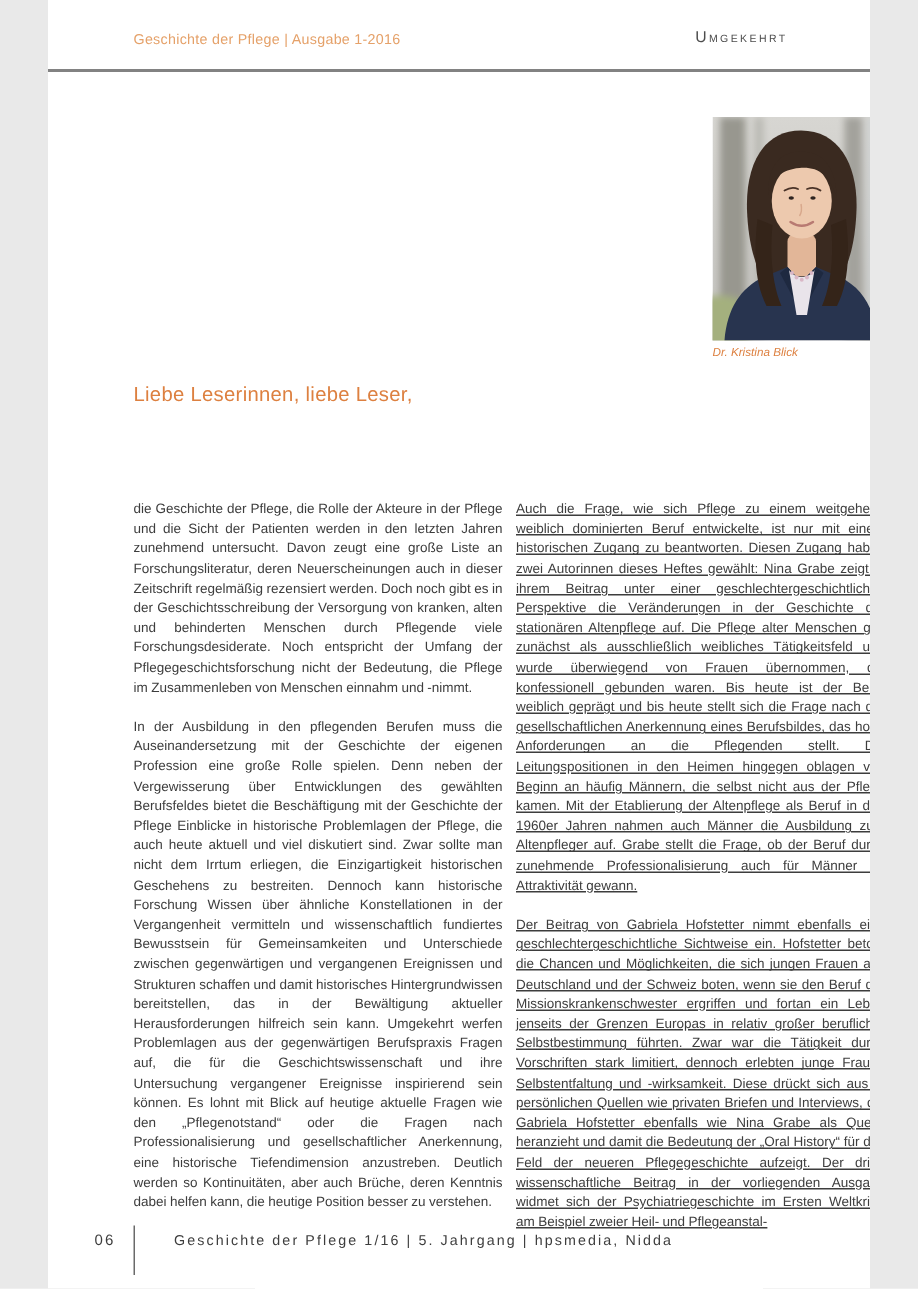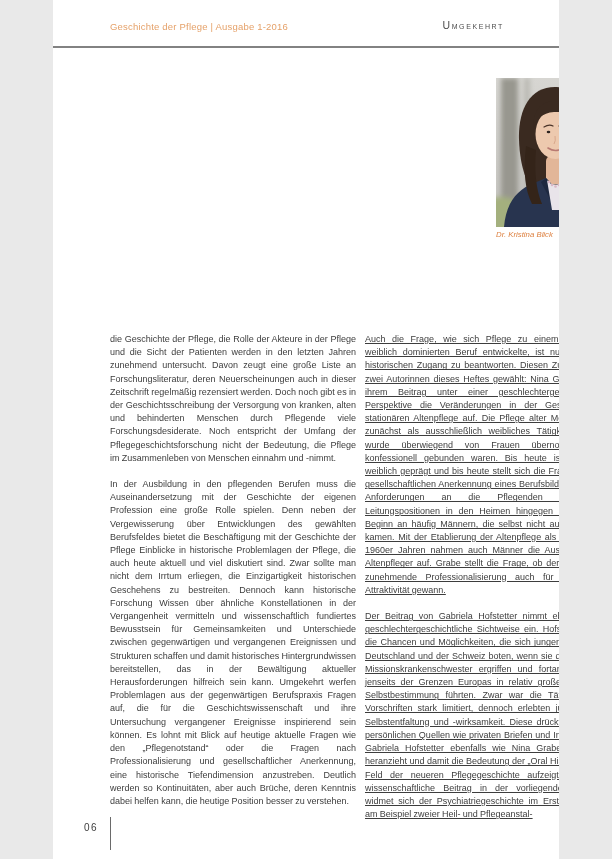--- a/index.html
+++ b/index.html
@@ -3,21 +3,21 @@
 <meta charset="utf-8">
 <style>
   :root{
     --accent:#dd8040;
     --header-orange:#e5a169;
     --body-text:#3d3d3d;
     --rule-gray:#828282;
   }
   html,body{margin:0;padding:0;background:#e9e9e9;}
   .page{
-    position:relative;width:506px;height:859px;margin:0 auto;
+    position:relative;width:548px;height:859px;margin:0 auto;
     background:#ffffff;overflow:hidden;
     font-family:"Liberation Sans", sans-serif;
   }
   .header-title{
     position:absolute;left:57px;top:21px;
     font-size:9.5px;letter-spacing:.2px;color:var(--header-orange);
     white-space:nowrap;
   }
   .header-section{
     position:absolute;right:55px;top:19px;
@@ -111,27 +111,29 @@
       <circle cx="59.5" cy="108.5" r="1.3"></circle>
         <circle cx="63" cy="107" r="1.3"></circle>
       <circle cx="66" cy="104" r="1.3"></circle>
     </g>
     <path d="M30,68 C27,94 29,112 36,126 L46,126 C40,112 38,92 40,72 Z" fill="#342419"></path>
     <path d="M89,68 C92,94 90,112 83,126 L73,126 C79,112 81,92 79,72 Z" fill="#342419"></path>
   </svg>
 
   <div class="photo-caption">Dr. Kristina Blick</div>
 
+  <div class="salutation">Liebe Leserinnen, liebe Leser,</div>
 
   <div class="col col-left" lang="de">
     <p>die Geschichte der Pflege, die Rolle der Akteure in der Pflege und die Sicht der Patienten werden in den letzten Jahren zunehmend  untersucht. Davon zeugt eine große Liste an Forschungsliteratur, deren Neuerscheinungen auch in dieser Zeitschrift regelmäßig rezensiert werden. Doch noch gibt es in der Geschichtsschreibung der Versorgung von kranken, alten und behinderten Menschen durch Pflegende viele Forschungsdesiderate. Noch entspricht der Umfang der Pflegegeschichtsforschung nicht der Bedeutung, die Pflege im Zusammenleben von Menschen einnahm und -nimmt.</p>
     <p>In der Ausbildung in den pflegenden Berufen muss die Auseinandersetzung mit der Geschichte der eigenen Profession eine große Rolle spielen. Denn neben der Vergewisserung über Entwicklungen des gewählten Berufsfeldes bietet die Beschäftigung mit der Geschichte der Pflege Einblicke in historische Problemlagen der Pflege, die auch heute aktuell und viel diskutiert sind. Zwar sollte man nicht dem Irrtum erliegen, die Einzigartigkeit historischen Geschehens zu bestreiten. Dennoch kann historische Forschung Wissen über ähnliche Konstellationen in der Vergangenheit vermitteln und wissenschaftlich fundiertes Bewusstsein für Gemeinsamkeiten und Unterschiede zwischen gegenwärtigen und vergangenen Ereignissen und Strukturen schaffen und damit historisches Hintergrundwissen bereitstellen, das in der Bewältigung aktueller Herausforderungen hilfreich sein kann. Umgekehrt werfen Problemlagen aus der gegenwärtigen Berufspraxis Fragen auf, die für die Geschichtswissenschaft und ihre Untersuchung vergangener Ereignisse inspirierend sein können. Es lohnt mit Blick auf heutige aktuelle Fragen wie den „Pflegenotstand“ oder die Fragen nach Professionalisierung und gesellschaftlicher Anerkennung, eine historische Tiefendimension anzustreben. Deutlich werden so Kontinuitäten, aber auch Brüche, deren Kenntnis dabei helfen kann, die heutige Position besser zu verstehen.</p>
   </div>
 
   <div class="col col-right" lang="de">
     <p>Auch die Frage, wie sich Pflege  zu einem weitgehend weiblich dominierten Beruf entwickelte, ist nur mit einem historischen Zugang zu beantworten. Diesen Zugang haben zwei Autorinnen dieses Heftes gewählt: Nina Grabe zeigt in ihrem Beitrag unter einer geschlechtergeschichtlichen Perspektive die Veränderungen in der Geschichte der stationären Altenpflege auf. Die Pflege alter Menschen galt zunächst als ausschließlich weibliches Tätigkeitsfeld und wurde überwiegend von Frauen übernommen, die konfessionell gebunden waren. Bis heute ist der Beruf weiblich geprägt und bis heute stellt sich die Frage nach der gesellschaftlichen Anerkennung eines Berufsbildes, das hohe Anforderungen an die Pflegenden stellt. Die Leitungspositionen in den Heimen hingegen oblagen von Beginn an häufig Männern, die selbst nicht aus der Pflege kamen.  Mit der Etablierung der Altenpflege als Beruf in den 1960er Jahren nahmen auch Männer die Ausbildung zum Altenpfleger auf. Grabe stellt die Frage, ob der Beruf durch zunehmende Professionalisierung auch für Männer an Attraktivität gewann.</p>
     <p>Der Beitrag von Gabriela Hofstetter nimmt ebenfalls eine geschlechtergeschichtliche Sichtweise ein. Hofstetter betont die Chancen und Möglichkeiten, die sich jungen Frauen aus Deutschland und der Schweiz boten, wenn sie den Beruf der Missionskrankenschwester ergriffen und fortan ein Leben jenseits der Grenzen Europas in relativ großer beruflicher Selbstbestimmung führten. Zwar war die Tätigkeit durch Vorschriften stark limitiert, dennoch erlebten junge Frauen Selbstentfaltung und -wirksamkeit. Diese drückt sich aus in persönlichen Quellen wie privaten Briefen und Interviews, die Gabriela Hofstetter ebenfalls wie Nina Grabe als Quelle heranzieht und damit die Bedeutung der „Oral History“ für das Feld der neueren Pflegegeschichte aufzeigt. Der dritte wissenschaftliche Beitrag in der vorliegenden Ausgabe widmet sich der Psychiatriegeschichte im Ersten Weltkrieg am Beispiel zweier Heil- und Pflegeanstal-</p>
   </div>
 
   <div class="page-num">06</div>
   <div class="footer-vrule"></div>
+  <div class="imprint">Geschichte der Pflege 1/16 | 5. Jahrgang | hpsmedia, Nidda</div>
 
 </div>
 
 </body></html>

